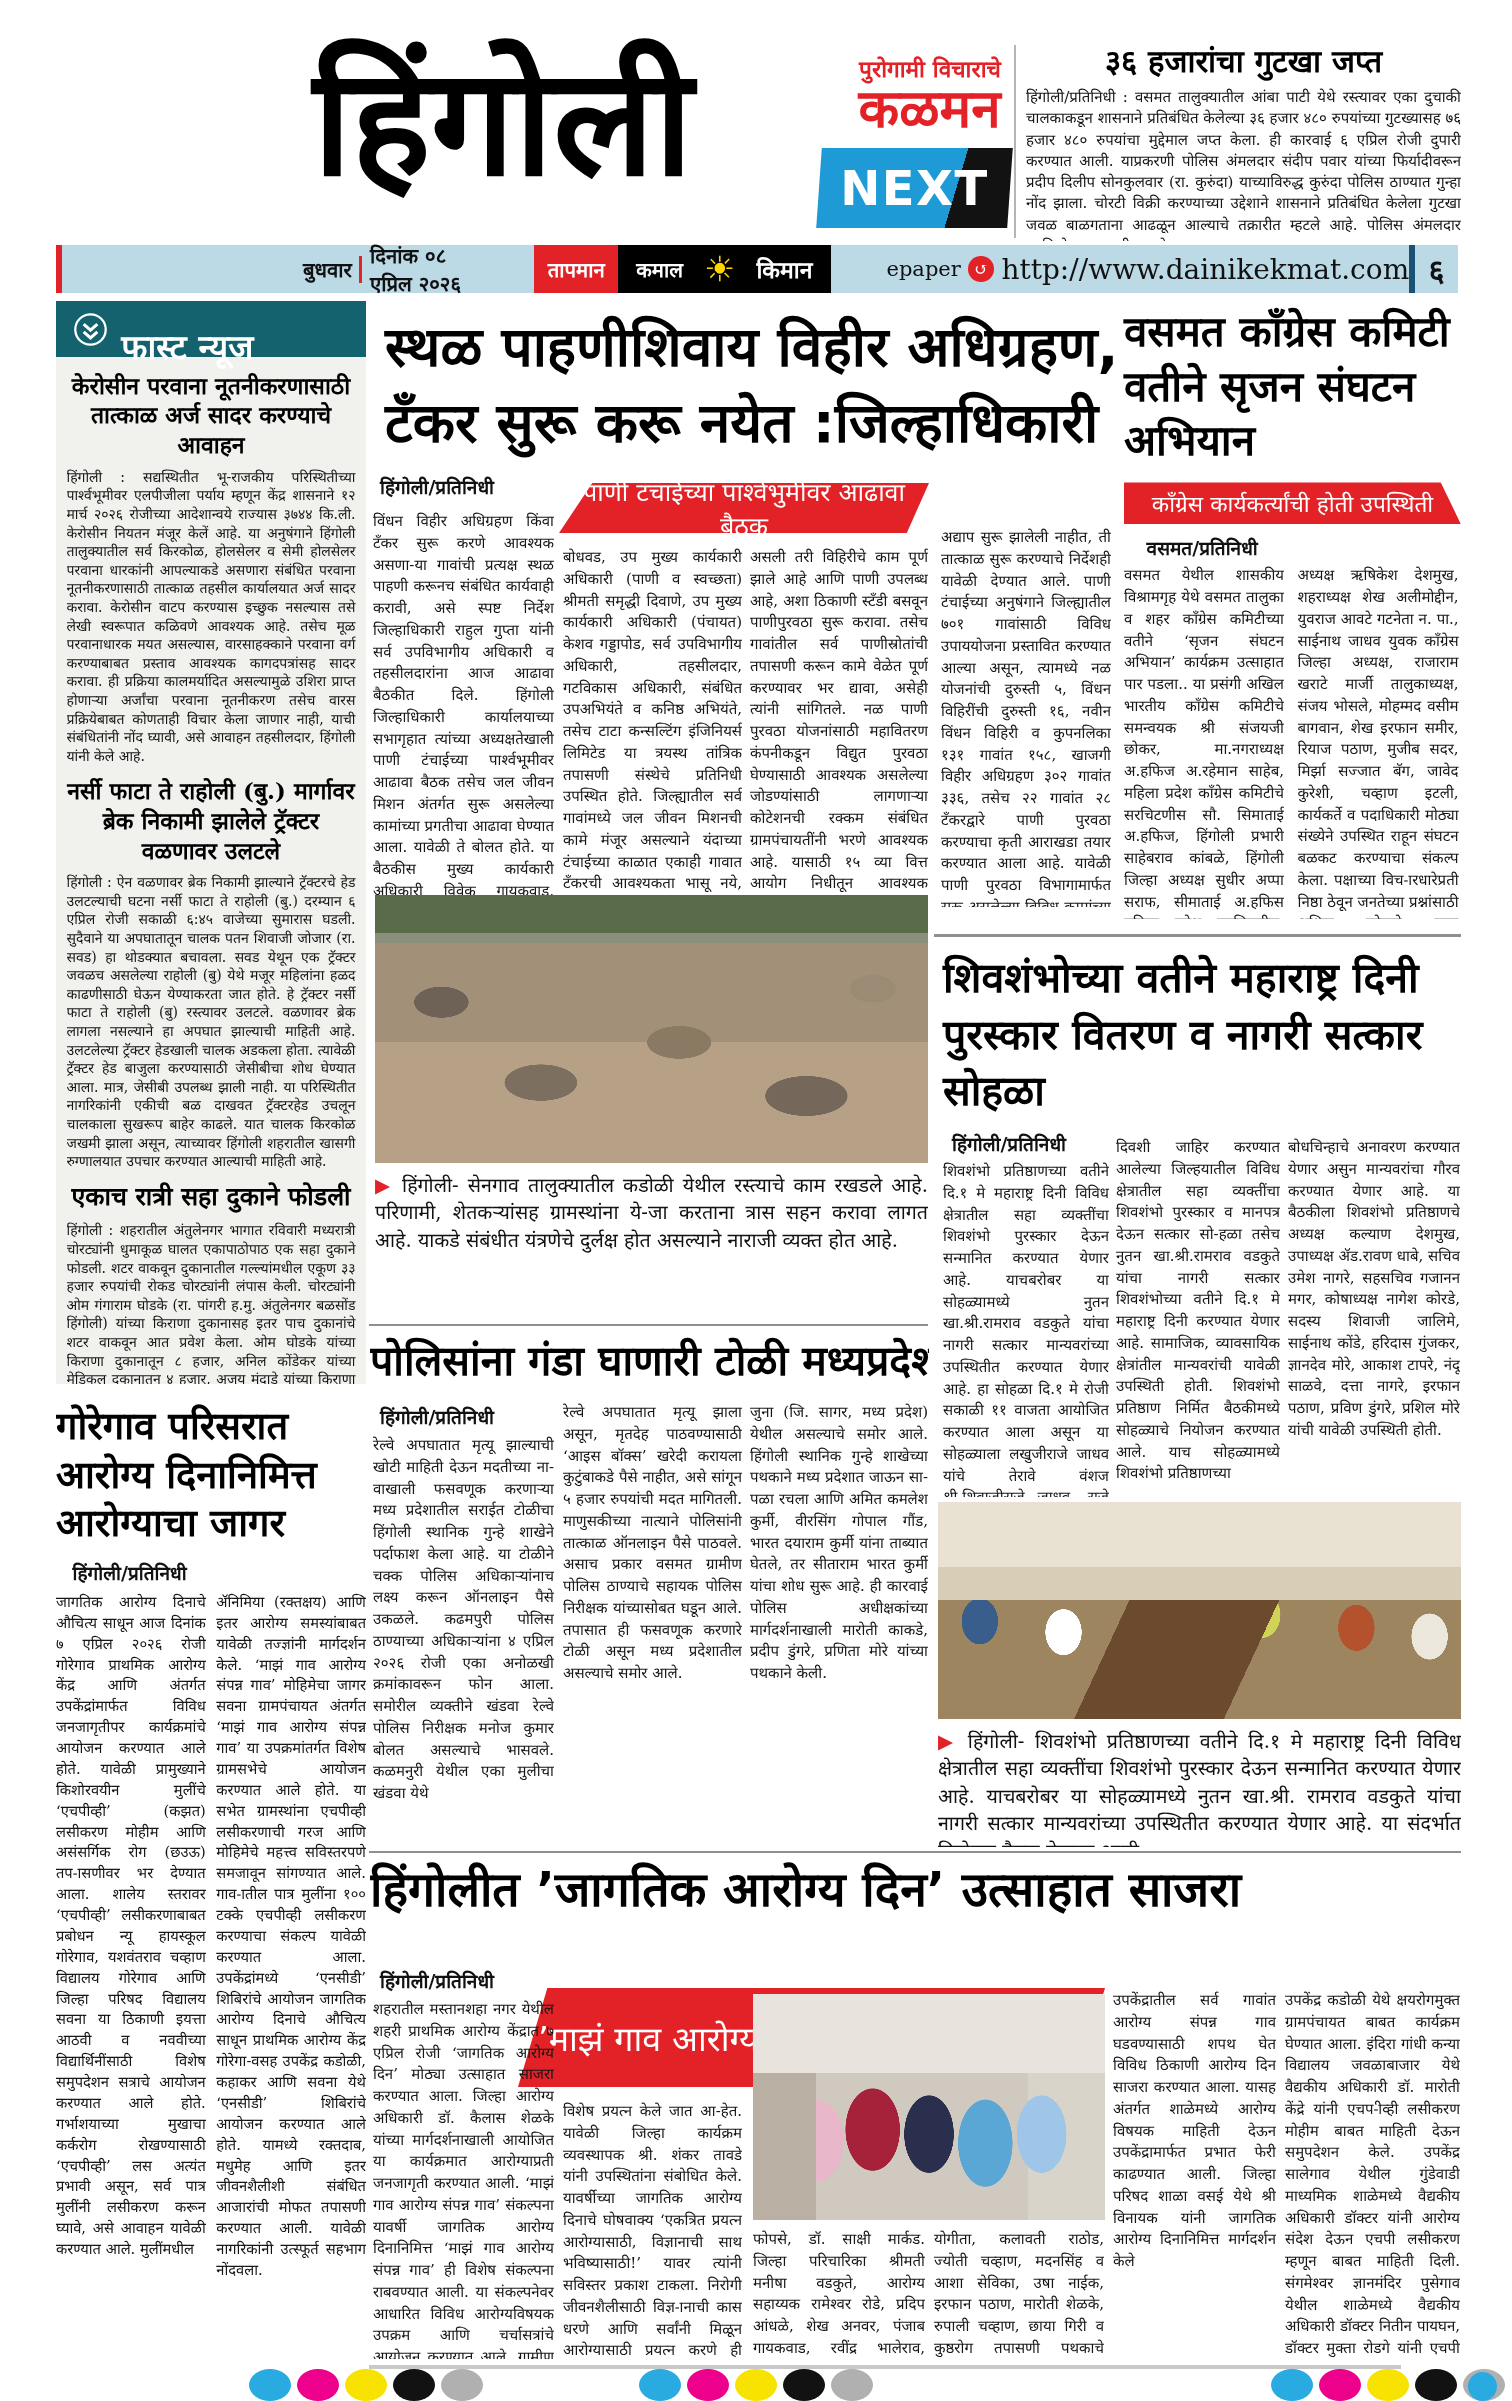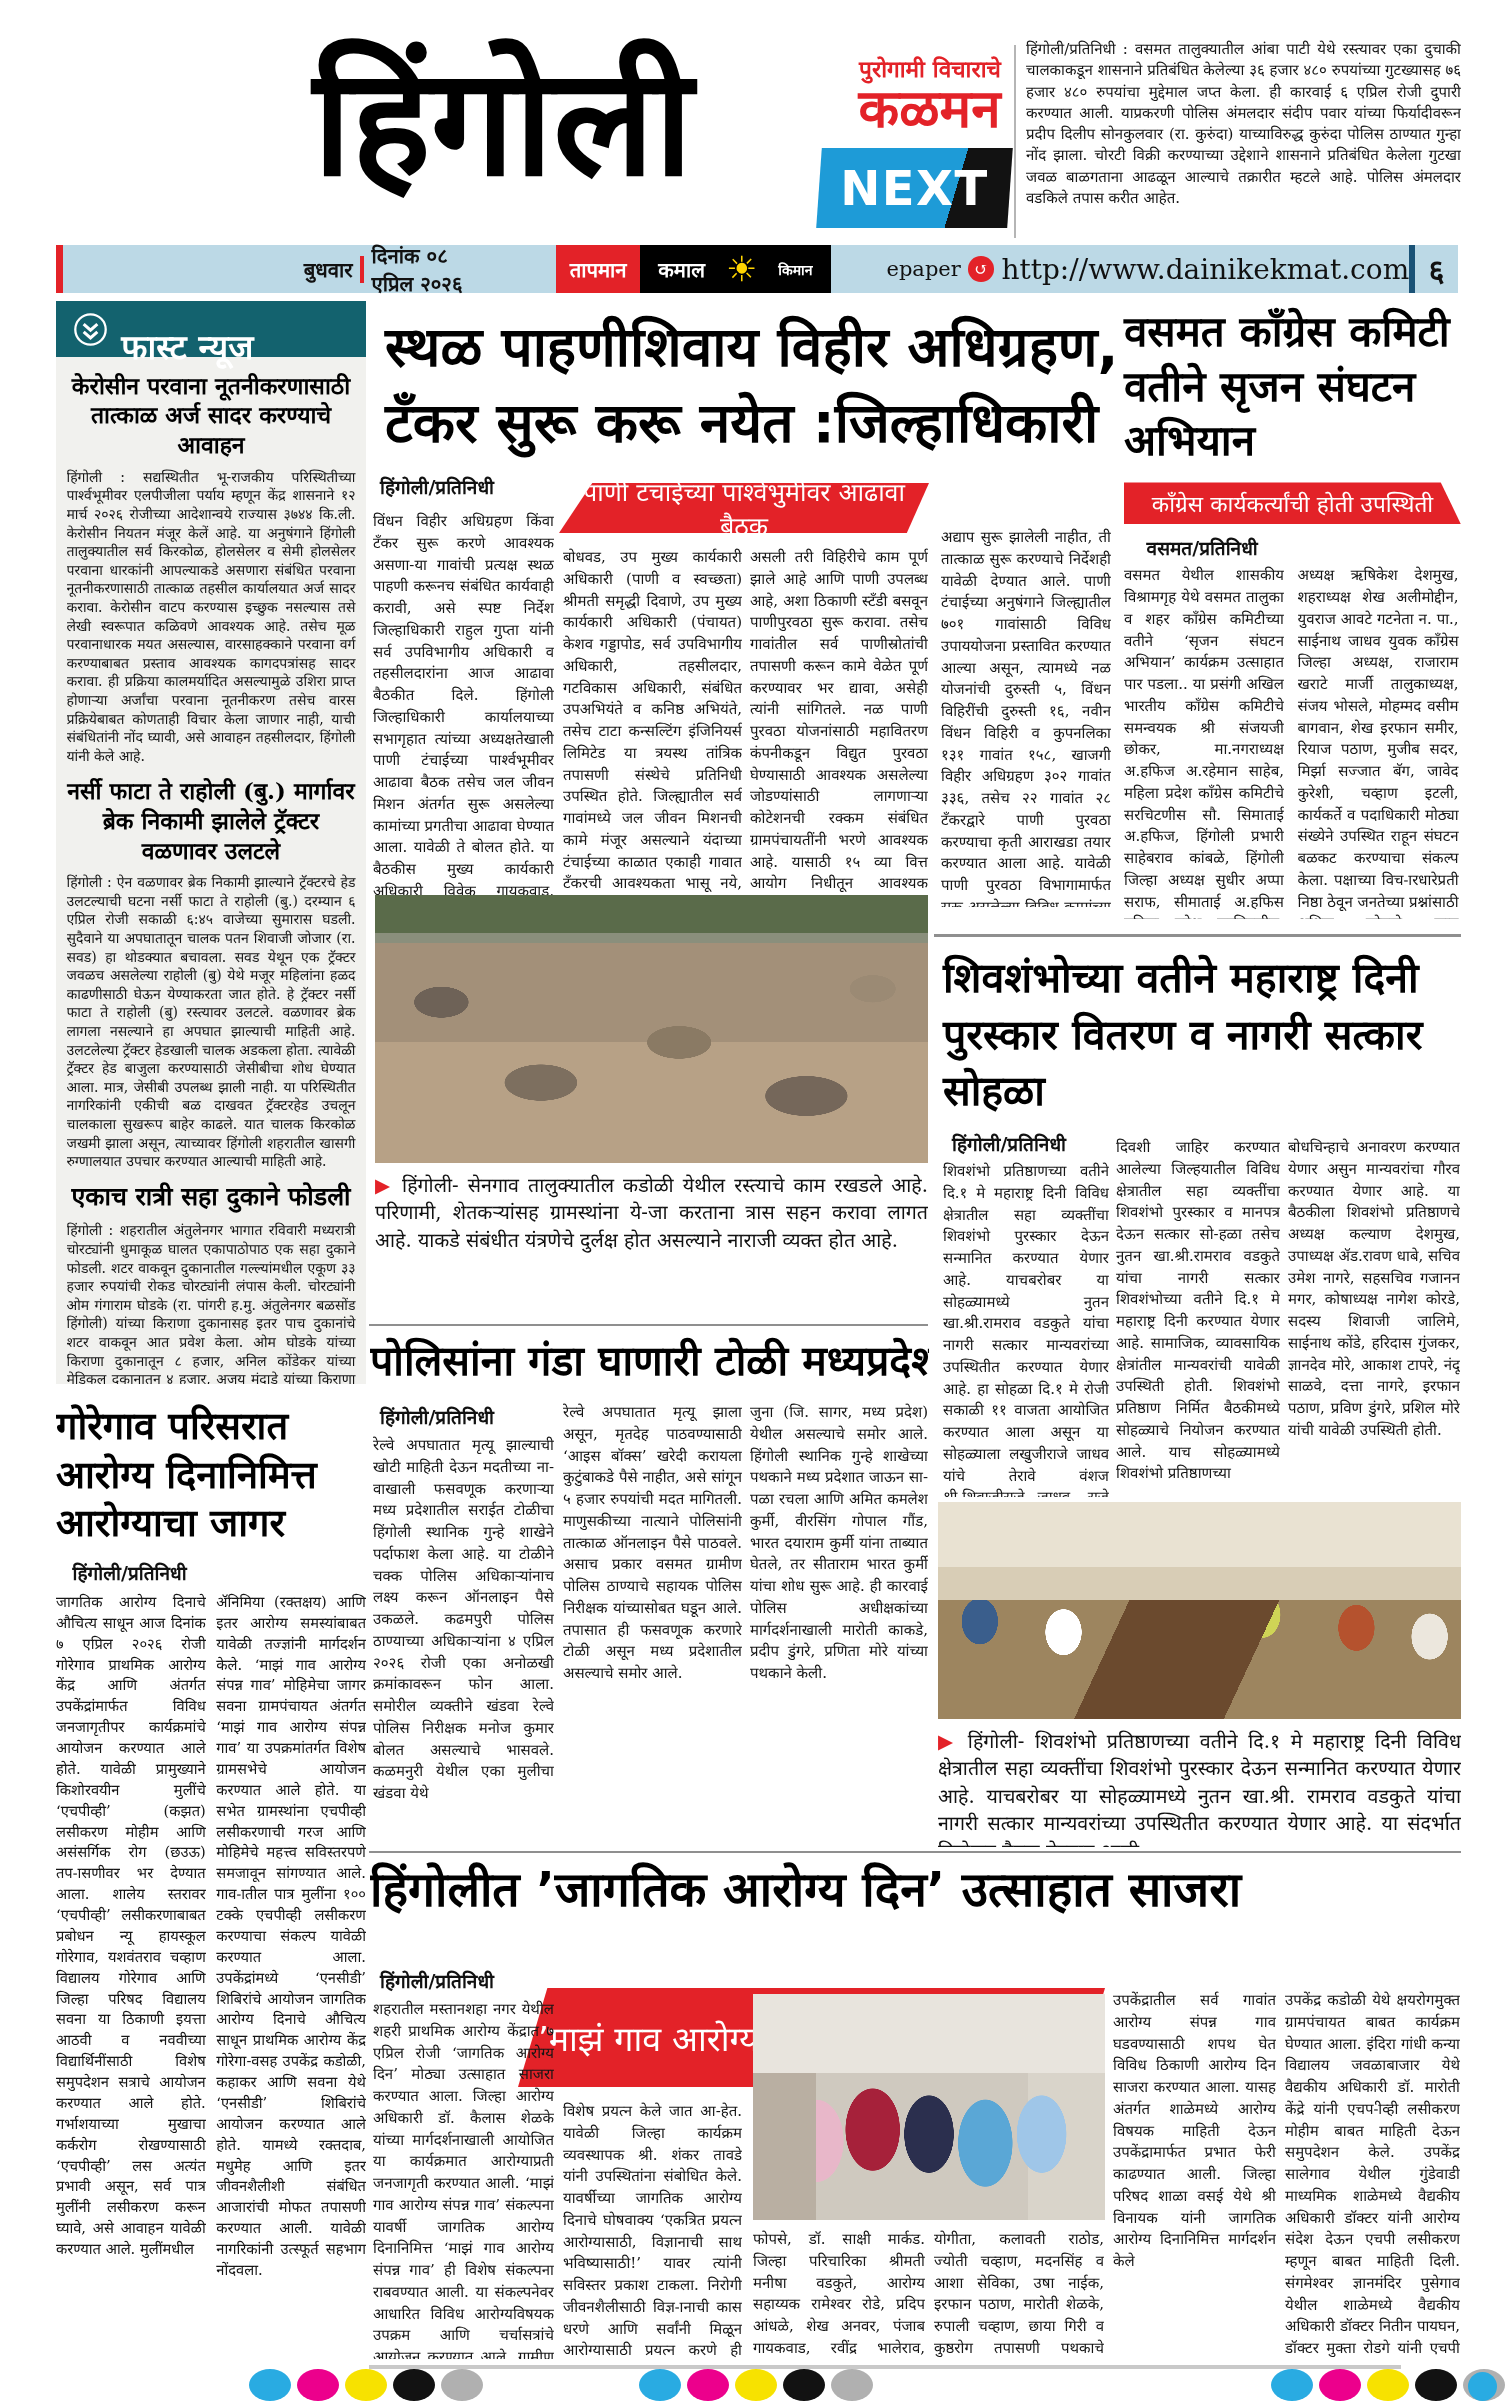--- a/index.html
+++ b/index.html
@@ -27,35 +27,36 @@
   </div>
   <div class="abs" style="left:849px;top:53px;width:162px;text-align:center;color:#e32228;font-weight:bold;font-size:22.6px;font-family:'DejaVu Sans',sans-serif;">पुरोगामी विचाराचे</div>
   <div class="abs" style="left:845px;top:77px;width:169px;text-align:center;color:#e32228;font-weight:800;font-size:53px;line-height:1.2;font-family:'DejaVu Sans',sans-serif;">कळमन</div>
   <div class="abs" style="left:819px;top:148px;width:191px;height:80px;">
     <div class="abs" style="left:0;top:0;width:100%;height:100%;background:linear-gradient(103deg,#1e9bd7 0 70%,#121212 70% 100%);transform:skewX(-4deg);"></div>
     <div class="abs" style="left:0;top:0;width:100%;height:100%;display:flex;align-items:center;justify-content:center;color:#fff;font-weight:800;font-size:48px;font-family:'DejaVu Sans',sans-serif;letter-spacing:1.5px;">NEXT</div>
   </div>
 
   <div class="abs vline" style="left:1014px;top:45px;width:2.3px;height:193px;"></div>
   <div class="abs" style="left:1026px;top:39px;width:435px;height:202px;overflow:hidden;">
+    <div class="hl" style="font-size:31px;text-align:center;margin-bottom:6px;">३६ हजारांचा गुटखा जप्त</div>
     <div class="bt" style="font-size:15px;line-height:1.42;">हिंगोली/प्रतिनिधी : वसमत तालुक्यातील आंबा पाटी येथे रस्त्यावर एका दुचाकी चालकाकडून शासनाने प्रतिबंधित केलेल्या ३६ हजार ४८० रुपयांच्या गुटख्यासह ७६ हजार ४८० रुपयांचा मुद्देमाल जप्त केला. ही कारवाई ६ एप्रिल रोजी दुपारी करण्यात आली. याप्रकरणी पोलिस अंमलदार संदीप पवार यांच्या फिर्यादीवरून प्रदीप दिलीप सोनकुलवार (रा. कुरुंदा) याच्याविरुद्ध कुरुंदा पोलिस ठाण्यात गुन्हा नोंद झाला. चोरटी विक्री करण्याच्या उद्देशाने शासनाने प्रतिबंधित केलेला गुटखा जवळ बाळगताना आढळून आल्याचे तक्रारीत म्हटले आहे. पोलिस अंमलदार वडकिले तपास करीत आहेत.</div>
   </div>
 
   <div class="abs" style="left:56px;top:245px;width:1402px;height:48px;background:#bcd9e6;display:flex;align-items:stretch;">
     <div style="width:9px;background:#e32228;"></div>
     <div style="display:flex;align-items:center;margin-left:241px;gap:7.5px;">
       <span style="font-size:20.3px;font-weight:bold;">बुधवार</span>
       <span style="width:6px;height:27px;background:#e32228;display:inline-block;"></span>
       <span style="font-size:20.3px;font-weight:bold;">दिनांक ०८ एप्रिल २०२६</span>
     </div>
     <div style="margin-left:72px;background:#e32228;color:#fff;display:flex;align-items:center;padding:0 13.6px;font-size:20.3px;font-weight:bold;">तापमान</div>
     <div style="background:#000;color:#fff;display:flex;align-items:center;gap:21px;padding:0 18px;">
       <span style="font-size:20.3px;font-weight:bold;">कमाल</span>
       <span style="color:#ffd400;font-size:35px;line-height:1;">☀</span>
-      <span style="font-size:14px;font-weight:bold;">किमान</span>
+      <span style="font-size:23px;font-weight:bold;">किमान</span>
     </div>
     <div style="display:flex;align-items:center;margin-left:56px;gap:7.5px;">
       <span style="font-size:21px;">epaper</span>
       <span style="width:25.6px;height:25.6px;border-radius:50%;background:#e32228;color:#fff;display:inline-flex;align-items:center;justify-content:center;font-size:16.6px;">↺</span>
       <span style="font-size:28px;">http://www.dainikekmat.com</span>
     </div>
     <div style="margin-left:auto;display:flex;align-items:stretch;">
       <div style="width:6px;background:#1a5276;"></div>
       <div style="display:flex;align-items:center;padding:0 13.6px;font-size:30px;font-weight:bold;">६</div>
     </div>

